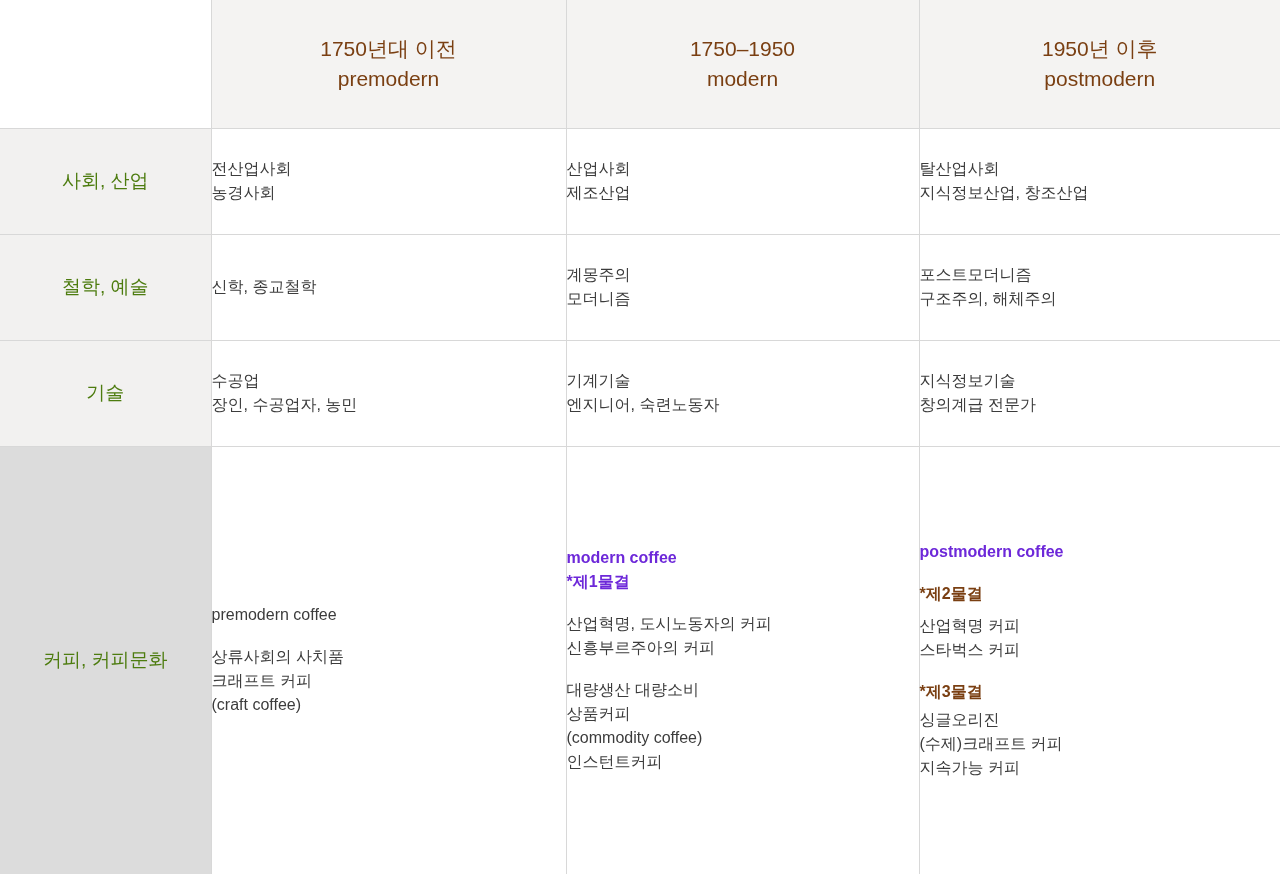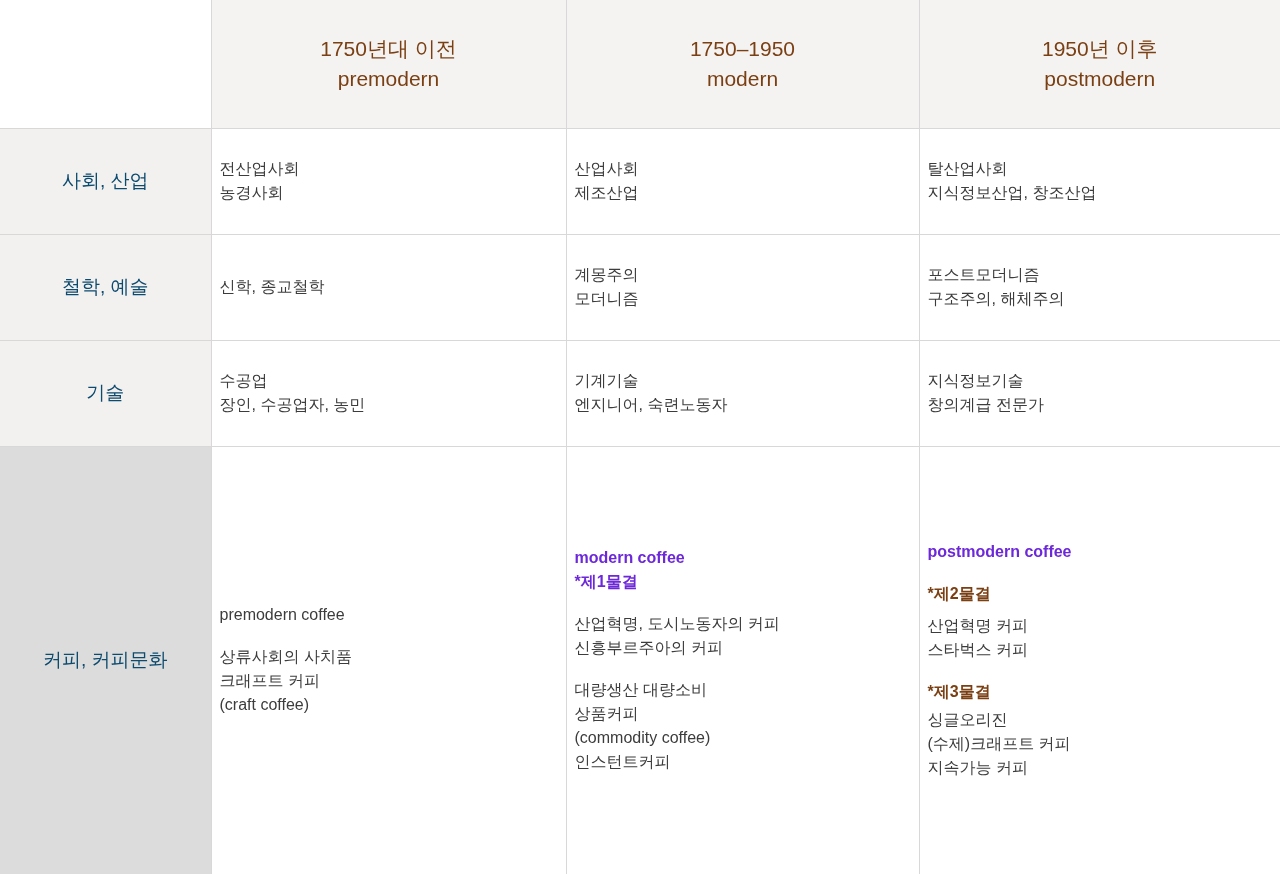--- a/index.html
+++ b/index.html
@@ -16,21 +16,21 @@
   }
   table.matrix {
     border-collapse: collapse;
     width: 1280px;
     height: 874px;
     table-layout: fixed;
   }
   table.matrix td, table.matrix th {
     border: 1px solid #d8d8d8;
     vertical-align: middle;
-    padding: 6px 8px;
+    padding: 6px 0;
     font-weight: normal;
   }
   
   table.matrix tr > *:first-child {
     border-left: none;
   }
   table.matrix tr > *:last-child {
     border-right: none;
   }
   table.matrix tr:first-child > * {
@@ -53,21 +53,21 @@
   .colhead {
     background: #f4f3f2;
     color: #7a3f12;
     font-weight: bold;
     font-size: 21px;
     line-height: 1.42;
     height: 104px;
   }
   .rowhead {
     background: #f2f1f0;
-    color: #0c4a6e;
+    color: #4d7c0f;
     font-weight: bold;
     font-size: 19px;
   }
   .rowhead.emph {
     background: #dcdcdc;
   }
   .cell {
     background: #ffffff;
     font-size: 16px;
     line-height: 1.5;

